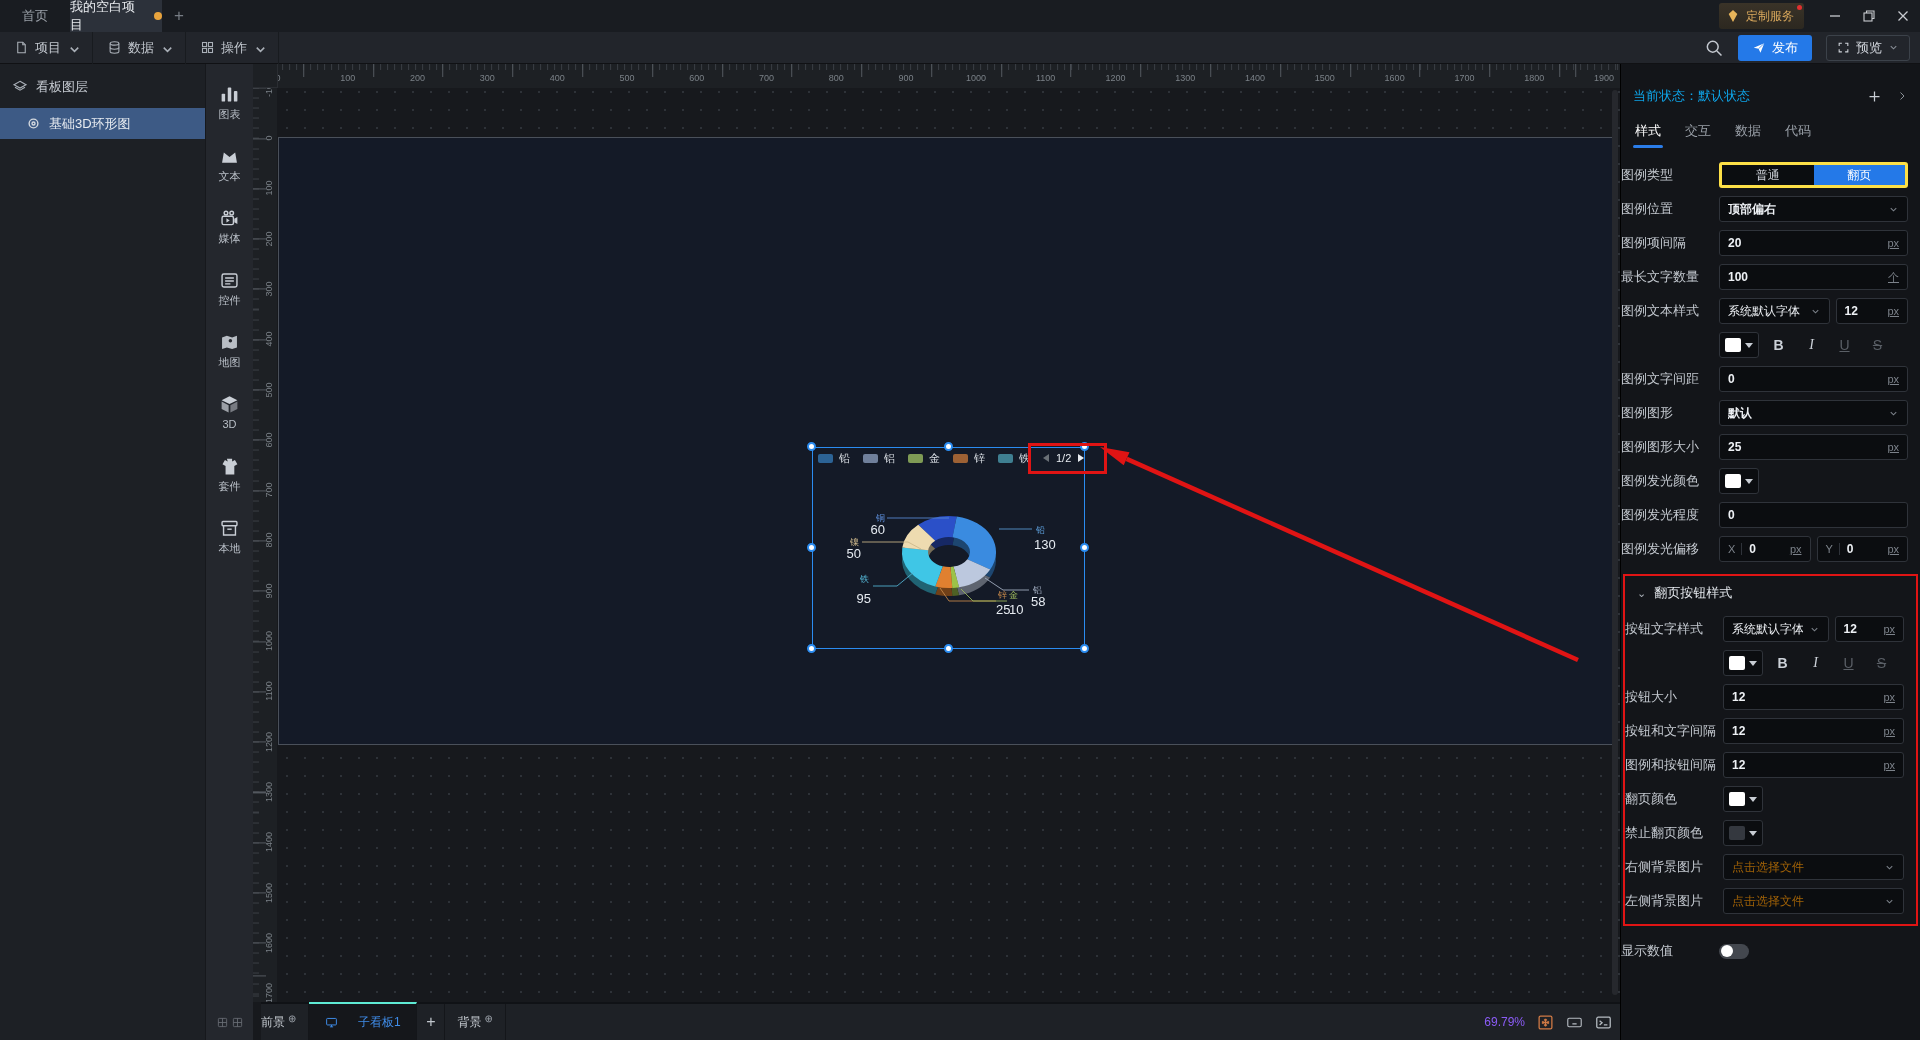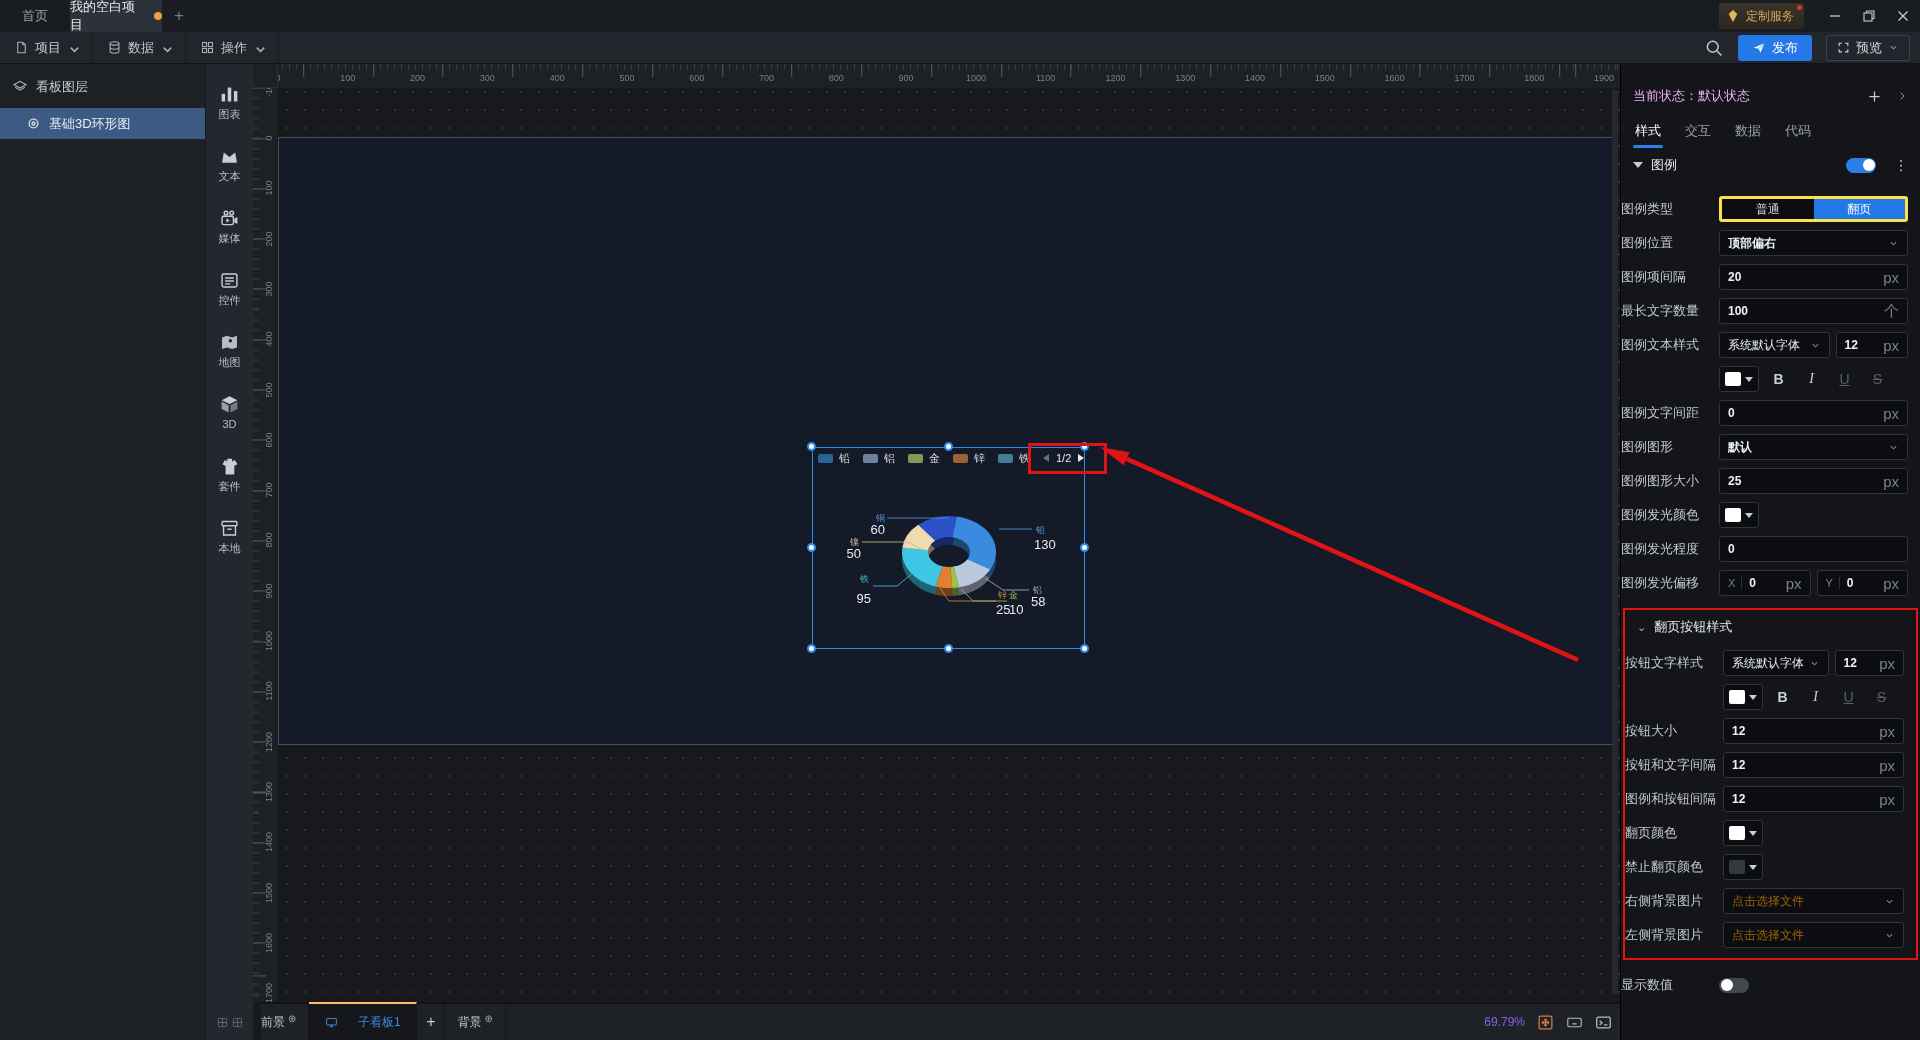--- a/index.html
+++ b/index.html
@@ -83,31 +83,31 @@
   #red-box { position:absolute; left:775px; top:379px; width:79px; height:31px; border:3px solid #e01414; }
   #arrow-svg { position:absolute; left:0; top:0; width:1367px; height:938px; pointer-events:none; }
   #vscroll { position:absolute; right:2px; top:26px; width:6px; height:905px; background:#26282d; border-radius:3px; }
   #corner-icons { position:absolute; left:-41px; top:926px; display:flex; gap:4px; color:#6b7077; }
   #corner-icons svg { width:11px; height:11px; }
 
   
   #canvas-footer { position:absolute; left:8px; top:938px; width:1367px; height:38px; background:#1e2126; border-top:2px solid #101216; display:flex; align-items:stretch; }
   .cf-cell { display:flex; align-items:center; padding:0 12px; color:#c2c7cd; font-size:12px; border-right:1px solid #14161a; }
   .cf-sup { font-size:10px; color:#9aa0a8; margin:-8px 0 0 3px; }
-  #cf-board { width:108px; justify-content:center; gap:20px; background:#15171b; border-top:2px solid #fdba74; color:#3f8ce8; margin-top:-2px; }
+  #cf-board { width:108px; justify-content:center; gap:20px; background:#15171b; border-top:2px solid #5eead4; color:#3f8ce8; margin-top:-2px; }
   #cf-board svg { width:13px; height:13px; }
   #cf-add { width:28px; justify-content:center; font-size:16px; }
   #cf-right { margin-left:auto; display:flex; align-items:center; gap:12px; padding-right:16px; }
   #cf-zoom { font-size:12px; color:#8b5cf6; }
   .cf-icon { width:17px; height:17px; color:#b6bcc2; }
   .cf-icon.fit { color:#d07a45; }
 
   
   #inspector { position:absolute; left:1620px; top:64px; width:300px; height:976px; background:#131519; border-left:1px solid #000; padding-top:14px; }
-  #insp-state { height:36px; display:flex; align-items:center; padding:0 12px; color:#f0abfc; font-size:13px; }
+  #insp-state { height:36px; display:flex; align-items:center; padding:0 12px; color:#0ea5e9; font-size:13px; }
   #insp-state .grow { flex:1; }
   #insp-state svg { width:15px; height:15px; color:#c8cdd4; margin-left:14px; }
   #insp-tabs { height:34px; display:flex; align-items:center; gap:24px; padding:0 14px; }
   .insp-tab { position:relative; font-size:13px; color:#9aa0a8; height:100%; display:flex; align-items:center; }
   .insp-tab.active { color:#fff; }
   .insp-tab.active::after { content:""; position:absolute; left:50%; transform:translateX(-50%); bottom:0; width:30px; height:3px; background:#2b7de9; border-radius:2px; }
   .sec-header { height:34px; display:flex; align-items:center; gap:8px; padding:0 12px; color:#e4e8ed; font-size:13px; }
   .sec-header .tri { width:0; height:0; border-left:5px solid transparent; border-right:5px solid transparent; border-top:6px solid #c8cdd4; }
   .sec-header .chev-open { color:#aab0b8; font-size:11px; }
   .sec-header .grow { flex:1; }
@@ -116,21 +116,21 @@
   .toggle.off { background:#43474e; }
   .toggle .knob { position:absolute; top:1.5px; width:12px; height:12px; border-radius:50%; background:#fff; }
   .toggle.on .knob { right:1.5px; } .toggle.off .knob { left:1.5px; }
   .kebab { color:#c8cdd4; font-size:14px; letter-spacing:0; margin-left:10px; line-height:10px; }
   .rows { padding-top:14px; }
   .irow { height:26px; margin:0 12px 8px 0; display:flex; align-items:center; }
   .ilabel { width:98px; flex-shrink:0; font-size:13px; color:#c3c8cf; }
   .ibox { flex:1; height:26px; background:#0b0d10; border:1px solid #2f333a; border-radius:3px; display:flex; align-items:center; padding:0 8px; min-width:0; }
   .ival { flex:1; font-size:12px; font-weight:bold; color:#eef1f5; white-space:nowrap; overflow:hidden; }
   .ival.dim { color:#a16207; font-weight:normal; }
-  .iunit { font-size:15px; color:#7c828a; margin-left:6px; }
+  .iunit { font-size:11px; color:#7c828a; margin-left:6px;text-decoration:underline; }
   .ichev { width:11px; height:11px; color:#7c828a; margin-left:6px; flex-shrink:0; }
   .iprefix { font-size:11px; color:#7c828a; margin-right:7px; border-right:1px solid #2f333a; padding-right:6px; }
   .iseg { flex:1; height:26px; border-radius:3px; overflow:hidden; display:flex; border:3px solid #fde047; }
   .iseg span { flex:1; display:flex; align-items:center; justify-content:center; font-size:12px; color:#cfd3da; background:#0b0d10; }
   .iseg span.active { background:#2479e8; color:#fff; }
   .ctrl { flex:1; display:flex; align-items:center; gap:6px; min-width:0; }
   .swatchbtn { width:40px; height:26px; background:#0b0d10; border:1px solid #2f333a; border-radius:3px; display:flex; align-items:center; justify-content:center; gap:4px; flex-shrink:0; }
   .swatch { width:16px; height:14px; border-radius:2px; }
   .sw-arrow { width:0; height:0; border-left:4px solid transparent; border-right:4px solid transparent; border-top:5px solid #c8cdd4; }
   .ts { width:27px; text-align:center; font-size:14px; color:#ccd1d8; }
@@ -538,29 +538,20 @@
         <path d="M9 5l7 7-7 7"></path>
       </svg>
   </div>
   <div id="insp-tabs">
       <div class="insp-tab active">样式</div>
       <div class="insp-tab">交互</div>
       <div class="insp-tab">数据</div>
       <div class="insp-tab">代码</div>
     </div>
 
-  <div class="sec-header">
-    <span class="tri"></span>
-    <span>图例</span>
-    <span class="grow"></span>
-    <span class="toggle on">
-        <span class="knob"></span>
-      </span>
-    <span class="kebab">⋮</span>
-  </div>
   <div class="rows" id="legend-rows">
       <div class="irow">
         <span class="ilabel">图例类型</span>
         <span class="iseg">
           <span>普通</span>
           <span class="active">翻页</span>
         </span>
       </div>
       <div class="irow">
         <span class="ilabel">图例位置</span>

